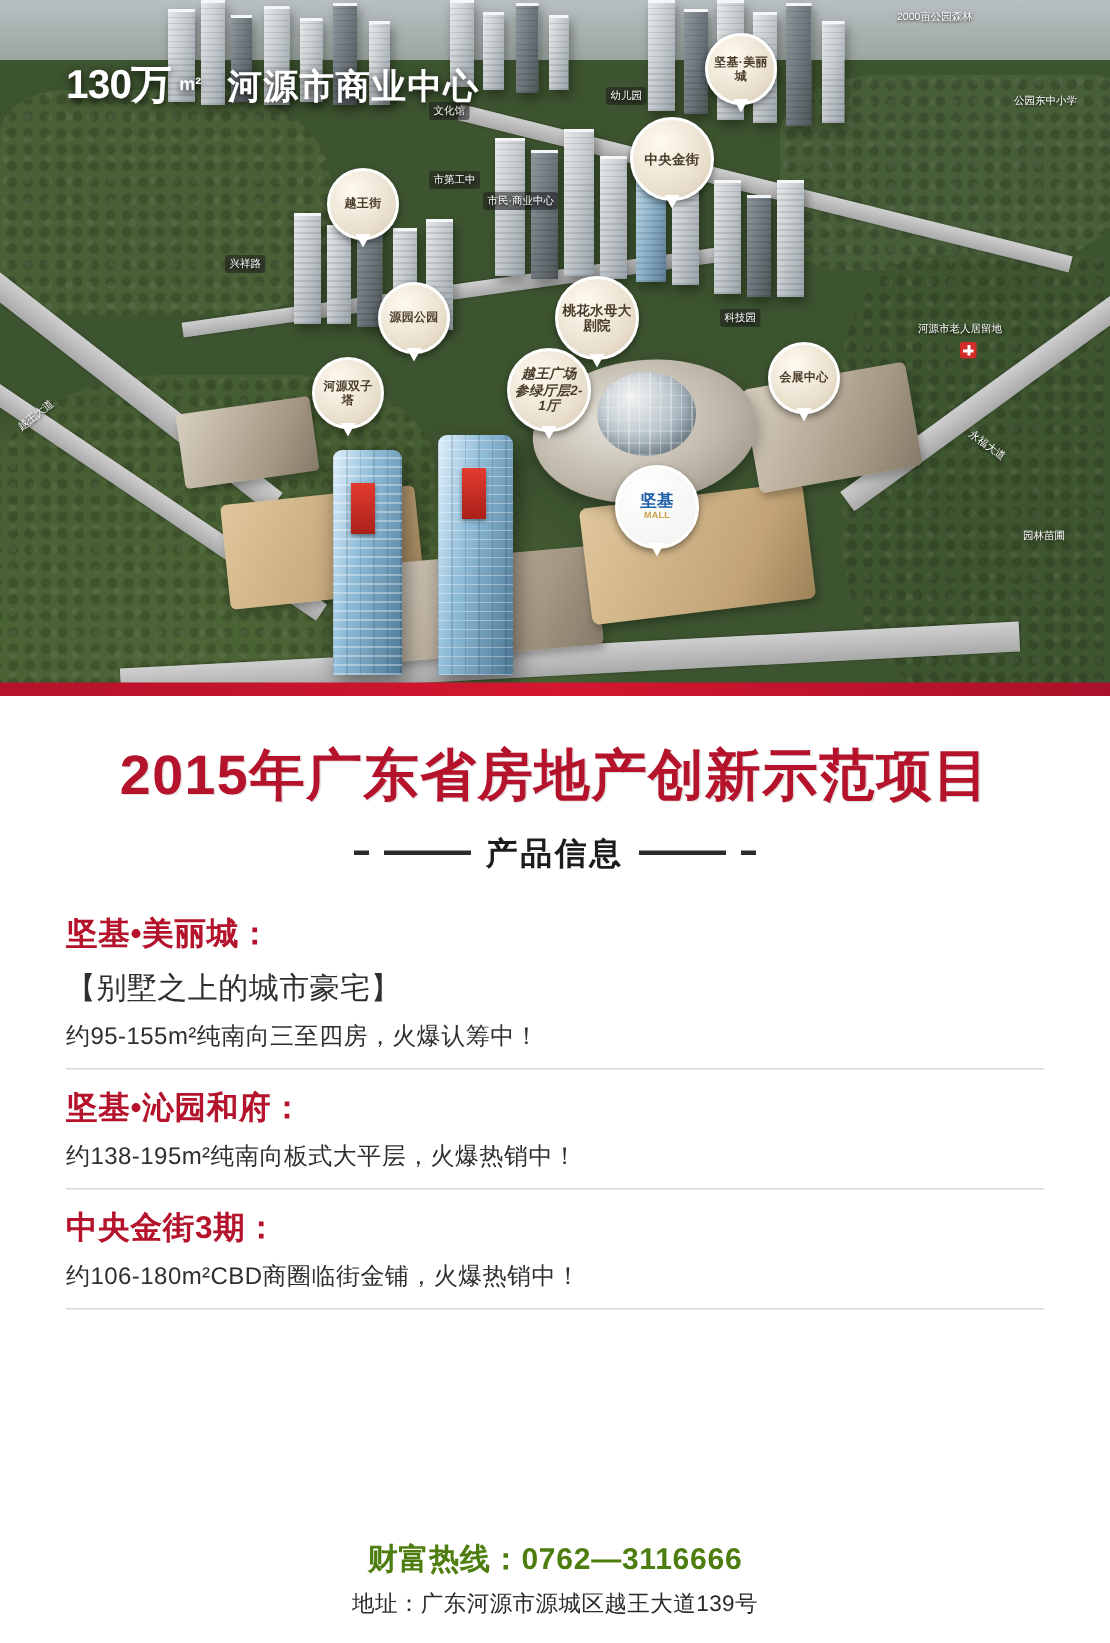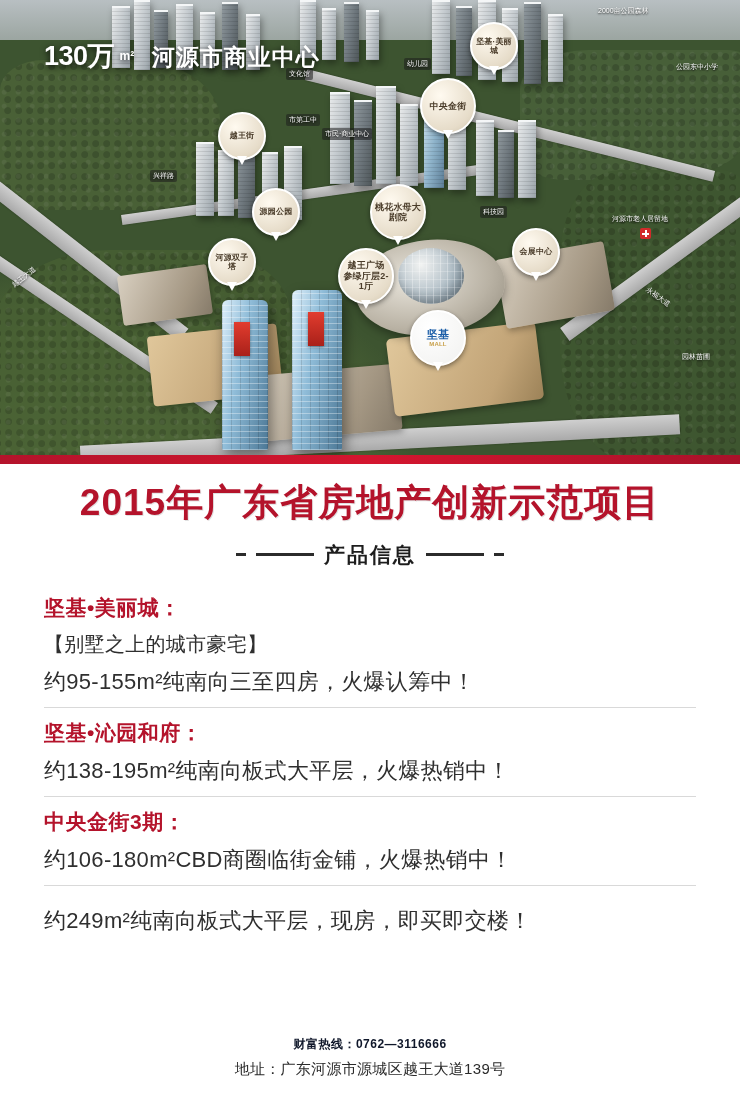--- a/index.html
+++ b/index.html
@@ -199,21 +199,21 @@
     position: absolute; left: 0; top: 455px;
     width: 740px; height: 9px;
     background: linear-gradient(90deg, #b4132b, #d4162f 50%, #a9112a);
   }
 
   
   .panel {
     position: absolute; left: 0; top: 464px;
     width: 740px; height: 631px;
     background: #ffffff;
-    padding: 18px 44px 0 44px;
+    padding: 32px 44px 0 44px;
   }
   .main-title {
     text-align: center;
     color: #b4132b;
     font-size: 37px;
     font-weight: bold;
     letter-spacing: 1px;
     line-height: 1.15;
     text-shadow: 1px 1px 0 rgba(0,0,0,.12);
   }
@@ -238,27 +238,27 @@
     letter-spacing: .5px;
   }
   .item-note {
     color: #2f2f2f;
     font-size: 20px;
     margin-top: 9px;
     letter-spacing: .3px;
   }
   .item-desc {
     color: #2f2f2f;
-    font-size: 22px;
+    font-size: 16px;
     margin-top: 9px;
     letter-spacing: .3px;
   }
 
   .footer { position: absolute; left: 0; bottom: 16px; width: 740px; text-align: center; }
-  .hotline { font-size: 12px; font-weight: bold; color: #0f172a; letter-spacing: .5px; }
+  .hotline { font-size: 20px; font-weight: bold; color: #4d7c0f; letter-spacing: .5px; }
   .address { font-size: 15px; color: #2a2a2a; margin-top: 7px; letter-spacing: .3px; }
 </style>
 </head>
 <body>
 
 <div class="poster">
 
   <div class="aerial">
     <div class="sky"></div>
     <div class="ground"></div>
@@ -346,21 +346,21 @@
     </div>
     <div class="pin small" style="left:252px; top:188px;">
       <span>源园公园</span>
     </div>
     <div class="pin small" style="left:208px; top:238px;justify-content:center;">
       <span>河源双子塔</span>
     </div>
     <div class="pin" style="left:370px; top:184px;">
       <span>桃花水母大剧院</span>
     </div>
-    <div class="pin" style="left:338px; top:248px;">
+    <div class="pin" style="left:338px; top:232px;font-style:italic;">
       <span>越王广场 参绿厅层2-1厅</span>
     </div>
     <div class="pin" style="left:420px; top:78px;">
       <span>中央金街</span>
     </div>
     <div class="pin small" style="left:512px; top:228px;">
       <span>会展中心</span>
     </div>
     <div class="pin small" style="left:470px; top:22px;">
       <span>坚基·美丽城</span>
@@ -404,21 +404,20 @@
         <div class="item-name">坚基•沁园和府：</div>
         <div class="item-desc">约138-195m²纯南向板式大平层，火爆热销中！</div>
       </div>
 
       <div class="item">
         <div class="item-name">中央金街3期：</div>
         <div class="item-desc">约106-180m²CBD商圈临街金铺，火爆热销中！</div>
       </div>
 
       <div class="item">
-        <div class="item-desc">约249m²纯南向板式大平层，现房，即买即交楼！</div>
       </div>
 
     </div>
 
     <div class="footer">
       <div class="hotline">财富热线：0762—3116666</div>
       <div class="address">地址：广东河源市源城区越王大道139号</div>
     </div>
   </div>
 

